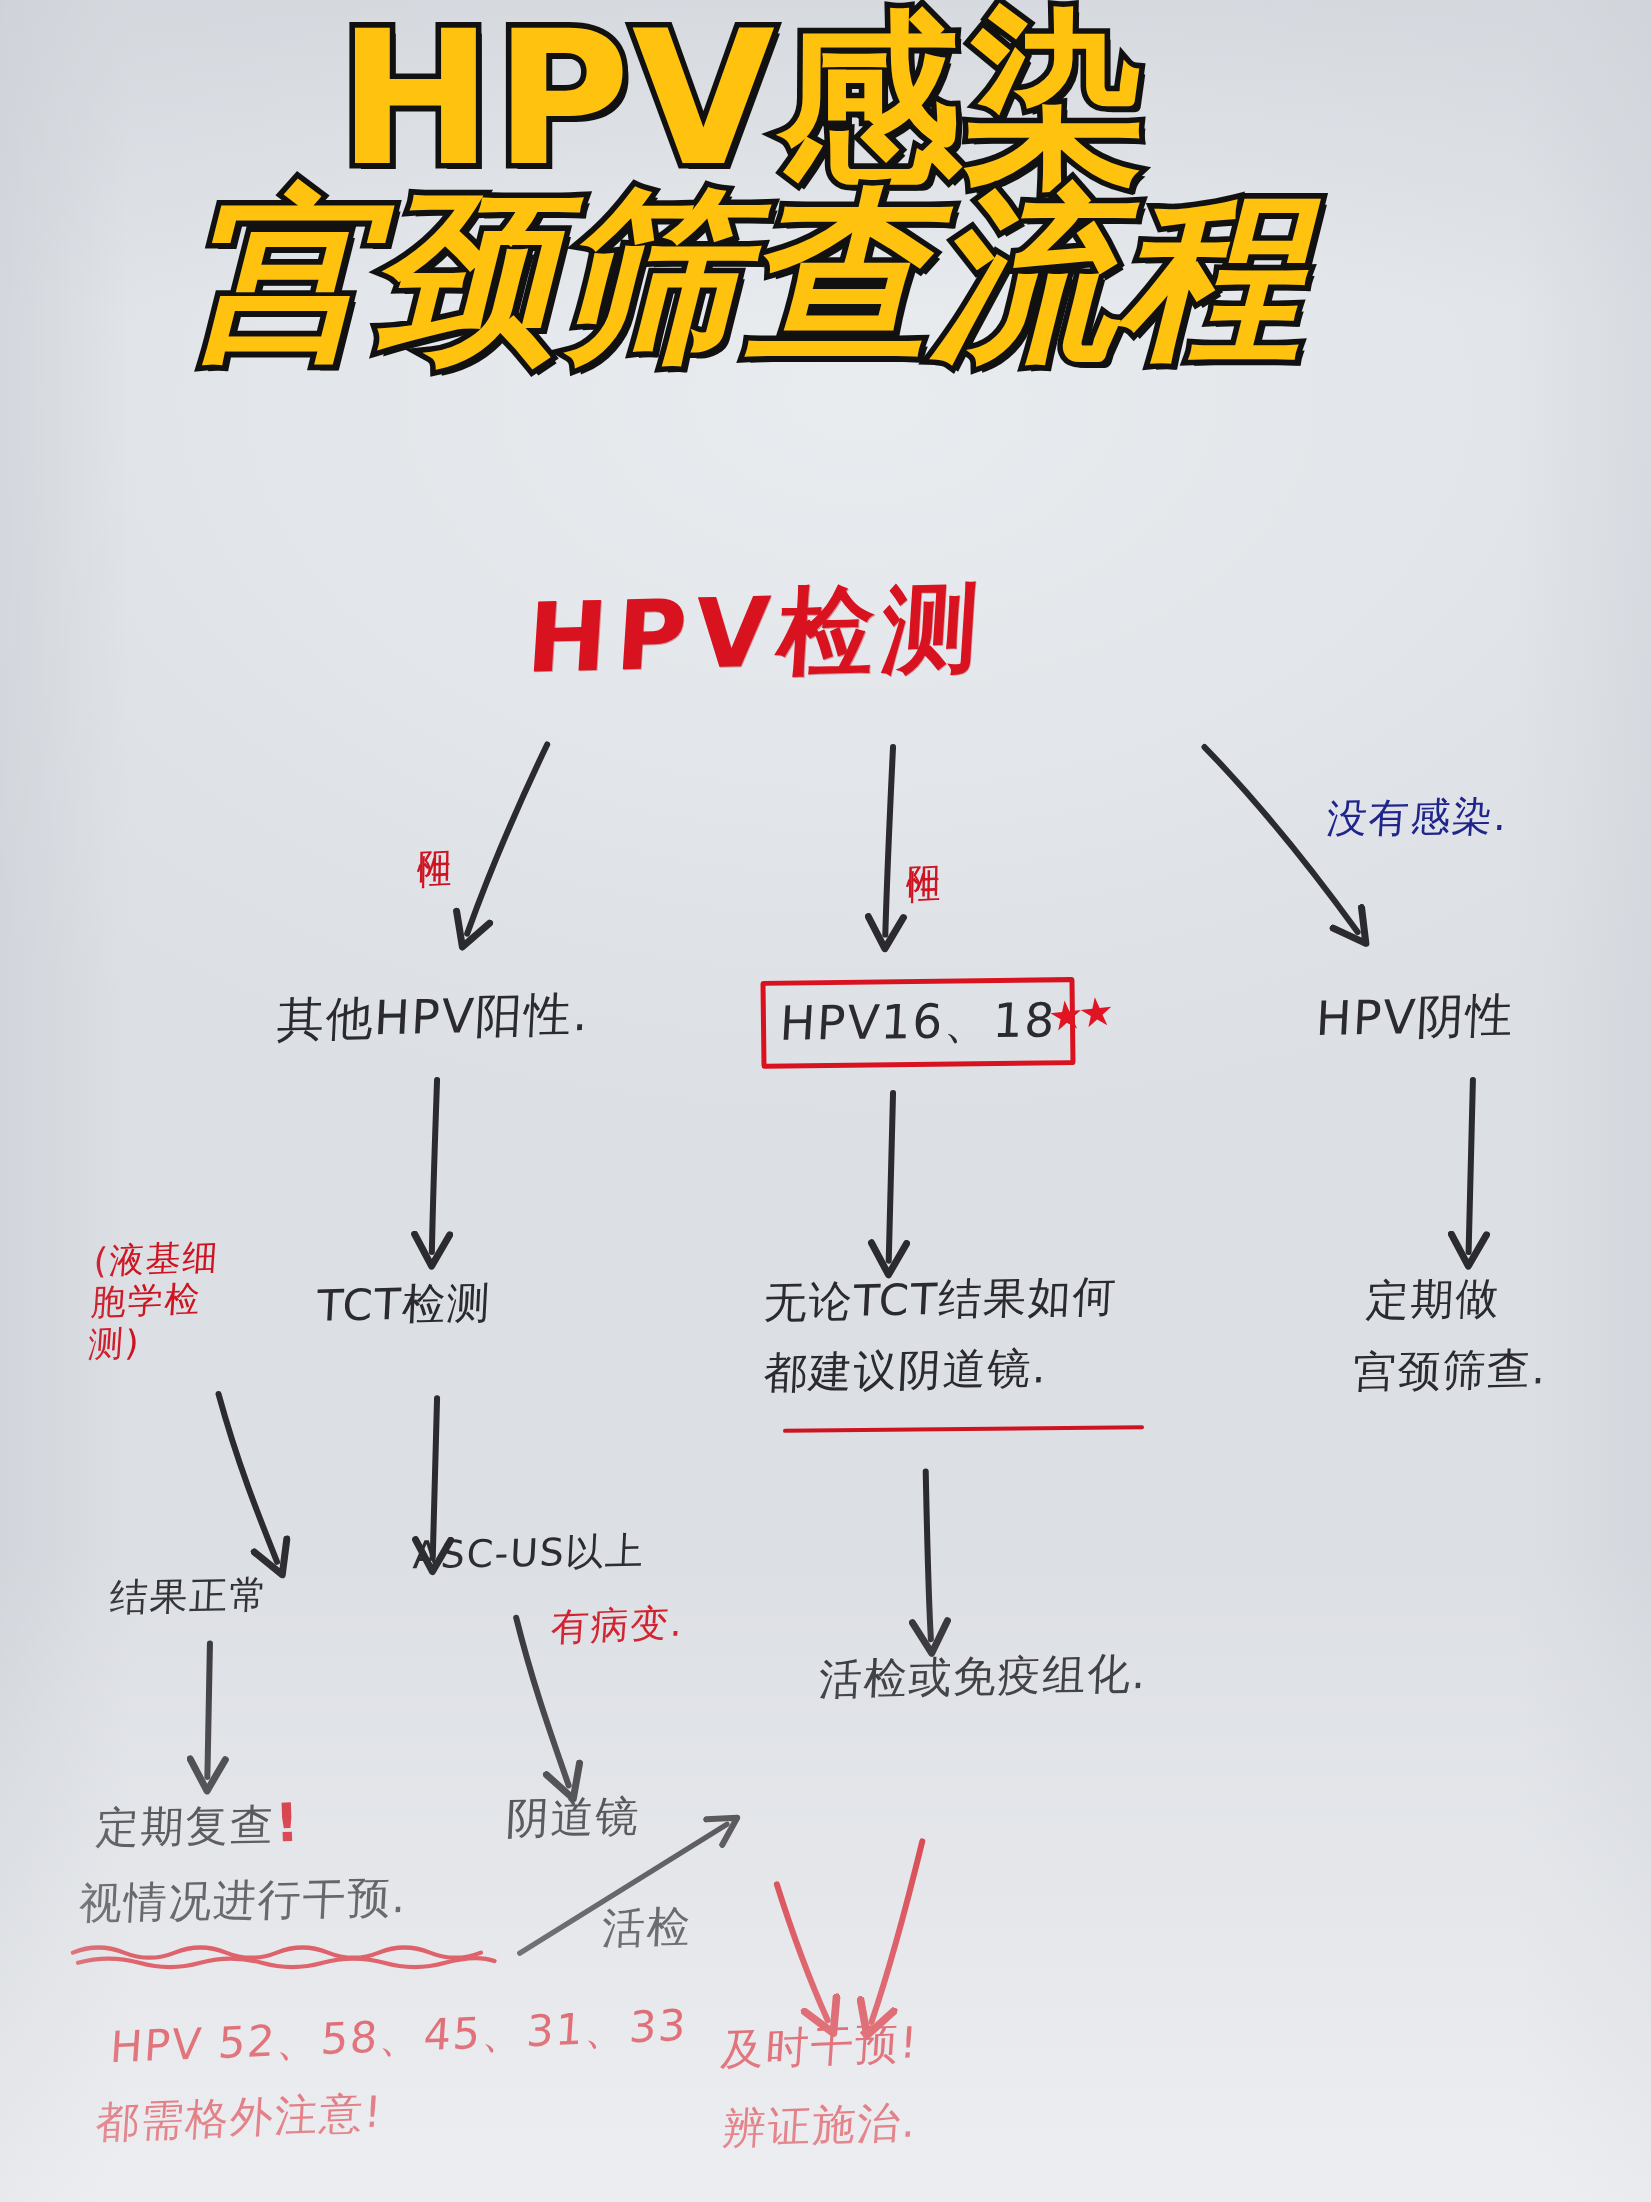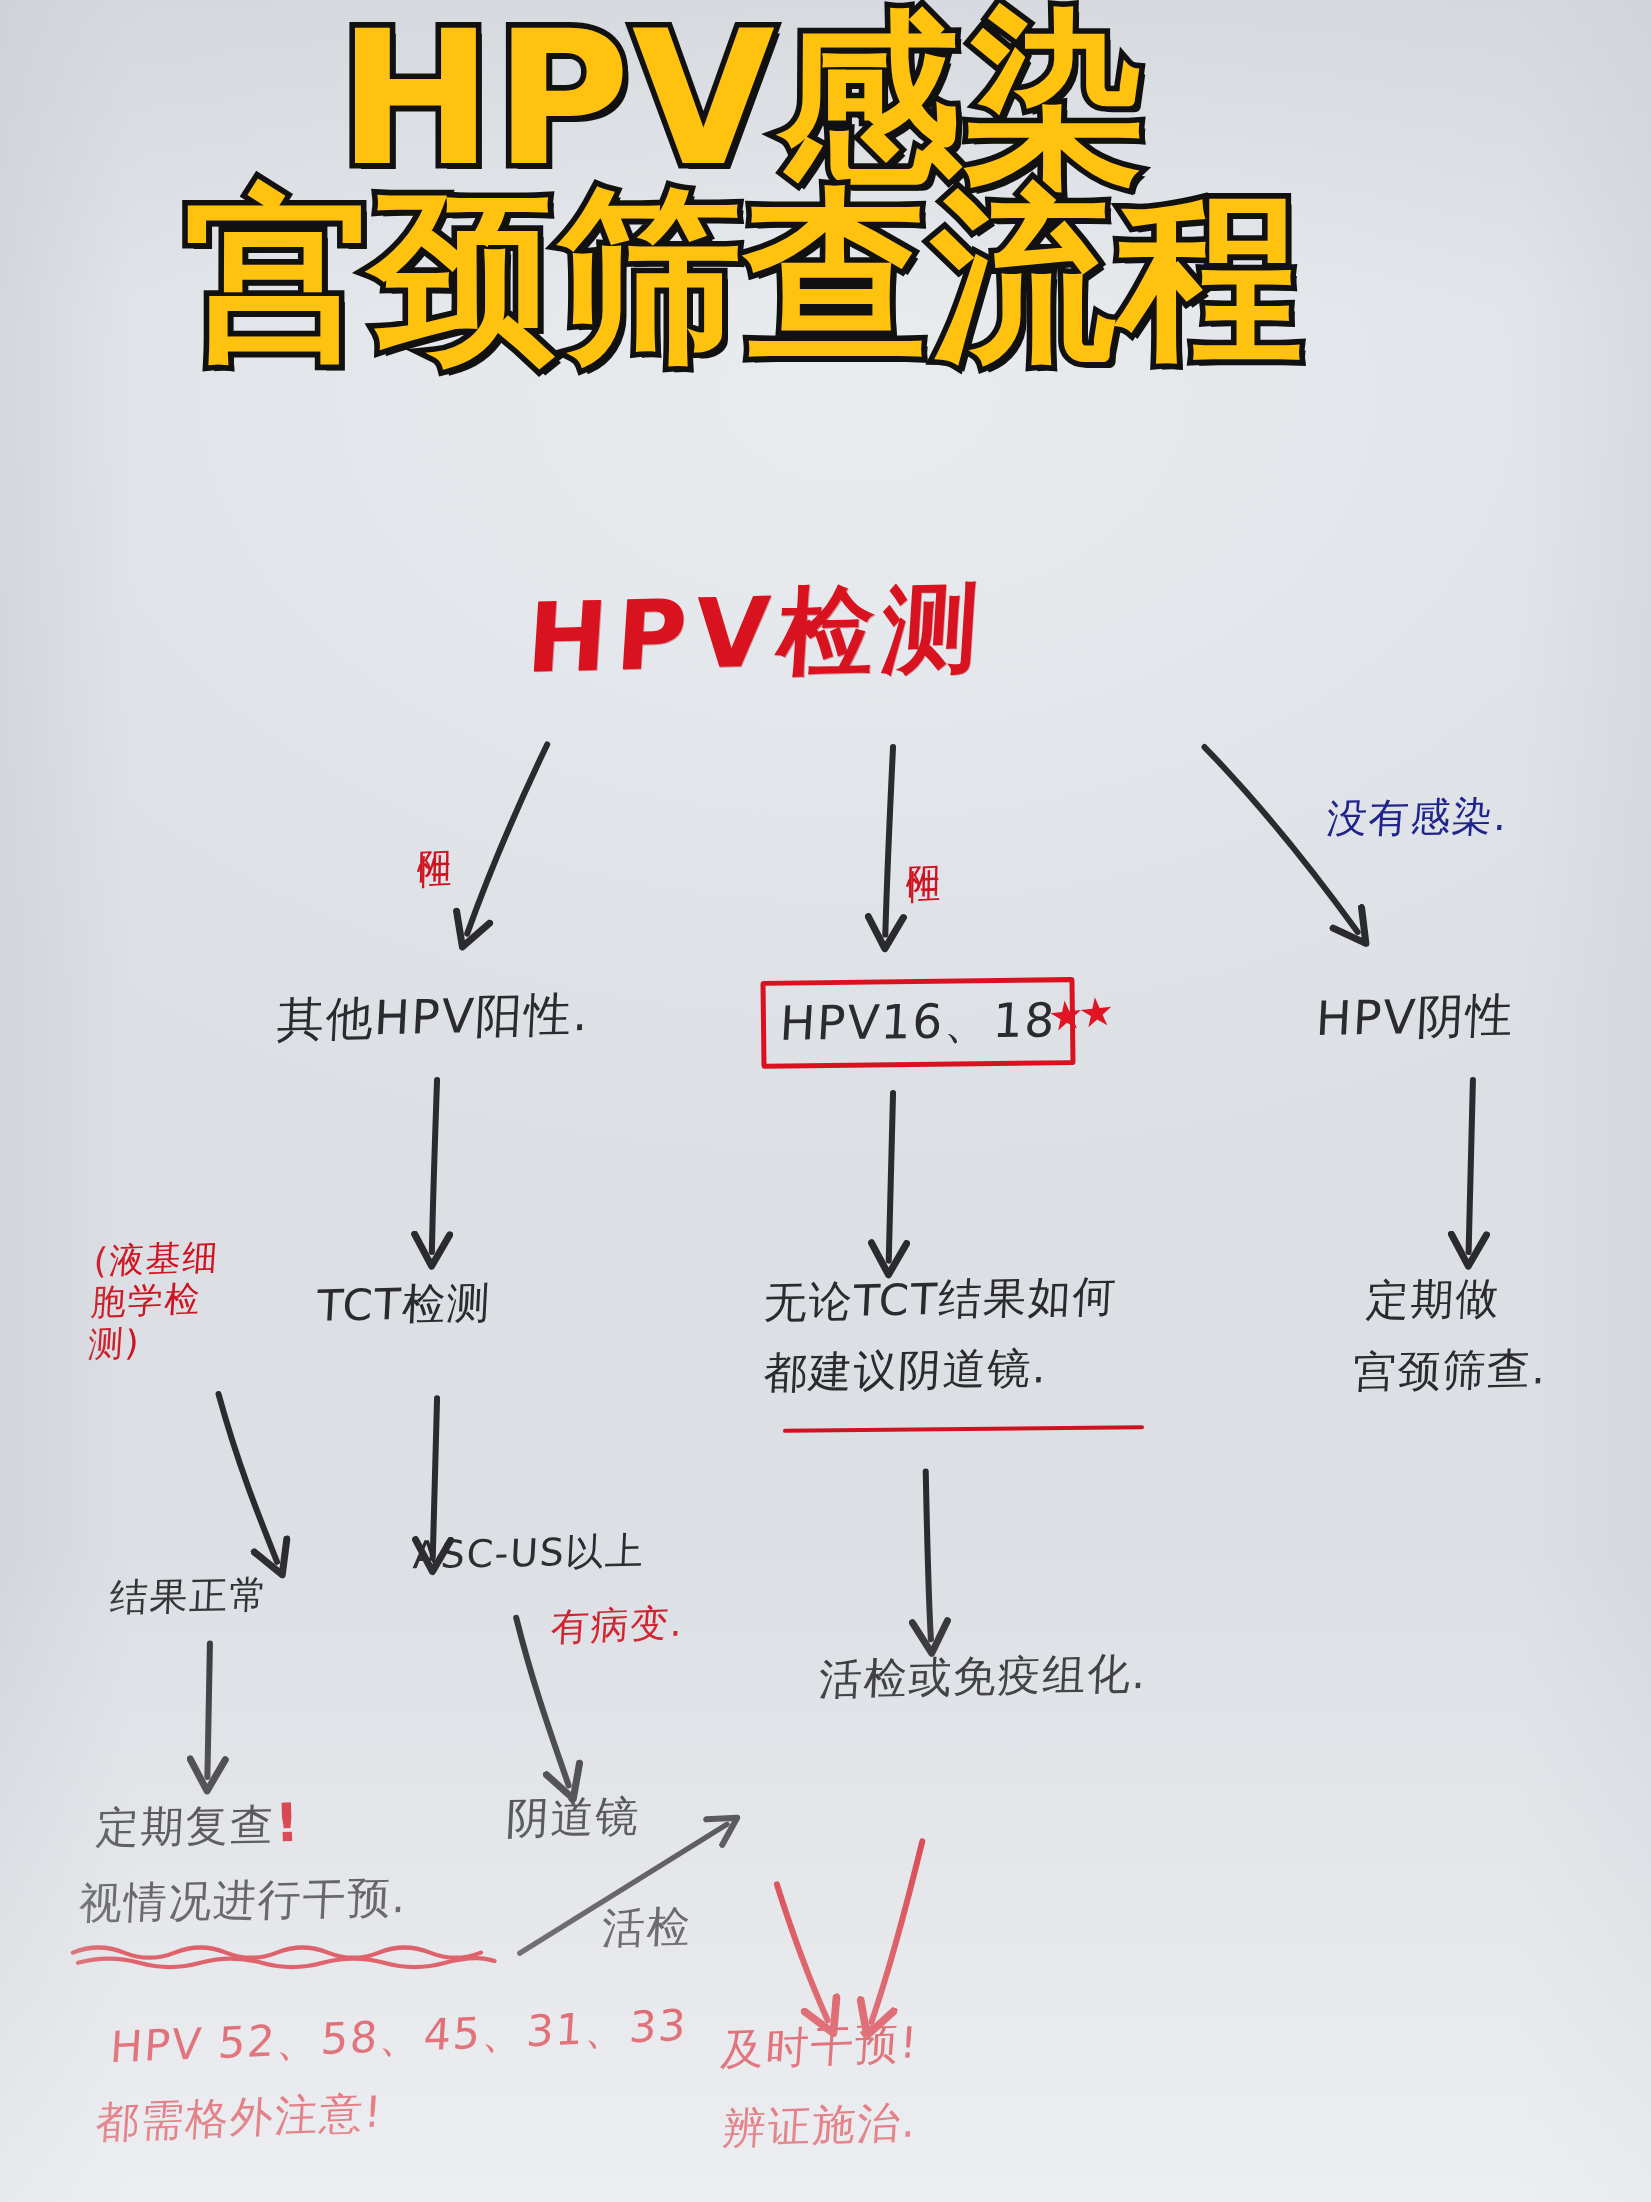--- a/index.html
+++ b/index.html
@@ -47,21 +47,21 @@
     letter-spacing: 1.7px;
     line-height: 1.02;
     -webkit-text-stroke: 11.2px #111111;
     paint-order: stroke fill;
     text-shadow:
       6px 6px 0 #111111,
       -0.9px -0.9px 0 #111111;
     white-space: nowrap;
   }
   #title-line-1 { font-size: 185px; }
-  #title-line-2 { font-size: 185px; margin-top: -12px; }
+  #title-line-2 { font-size: 185px; margin-top: -12px; font-style: italic; }
 
   
   .hand {
     font-family: "DejaVu Sans", "Liberation Sans", sans-serif;
     color: #2b2b2f;
     white-space: pre;
     line-height: 1.22;
     letter-spacing: 1.7px;
   }
   .hand.red   { color: #cf1421; }

